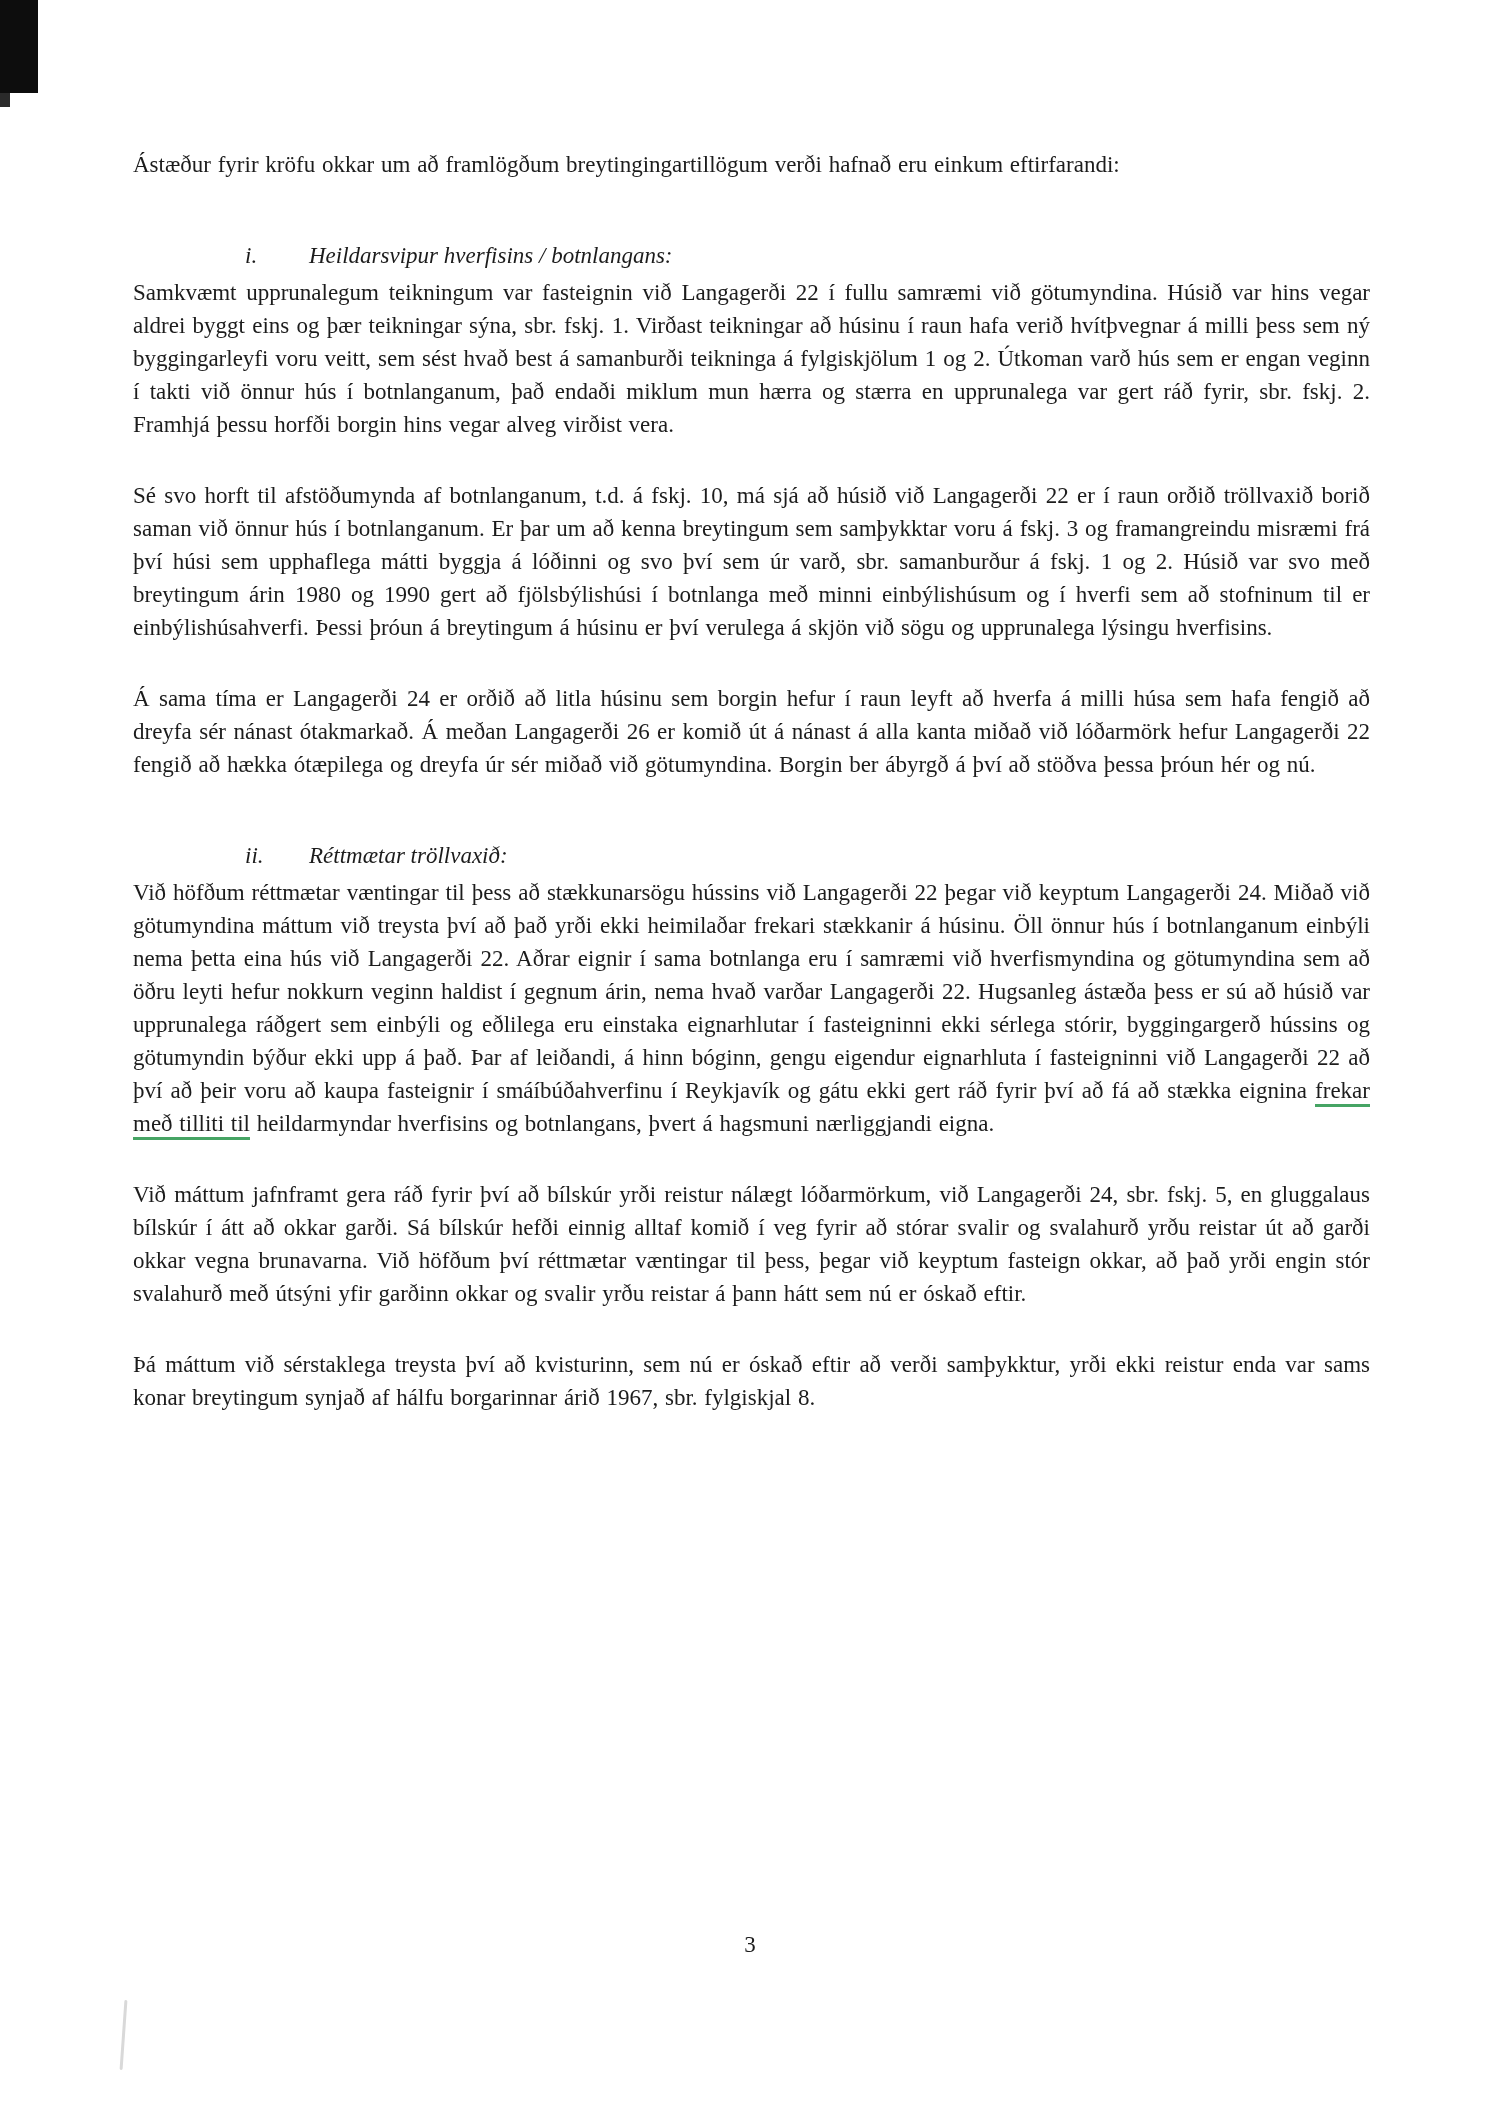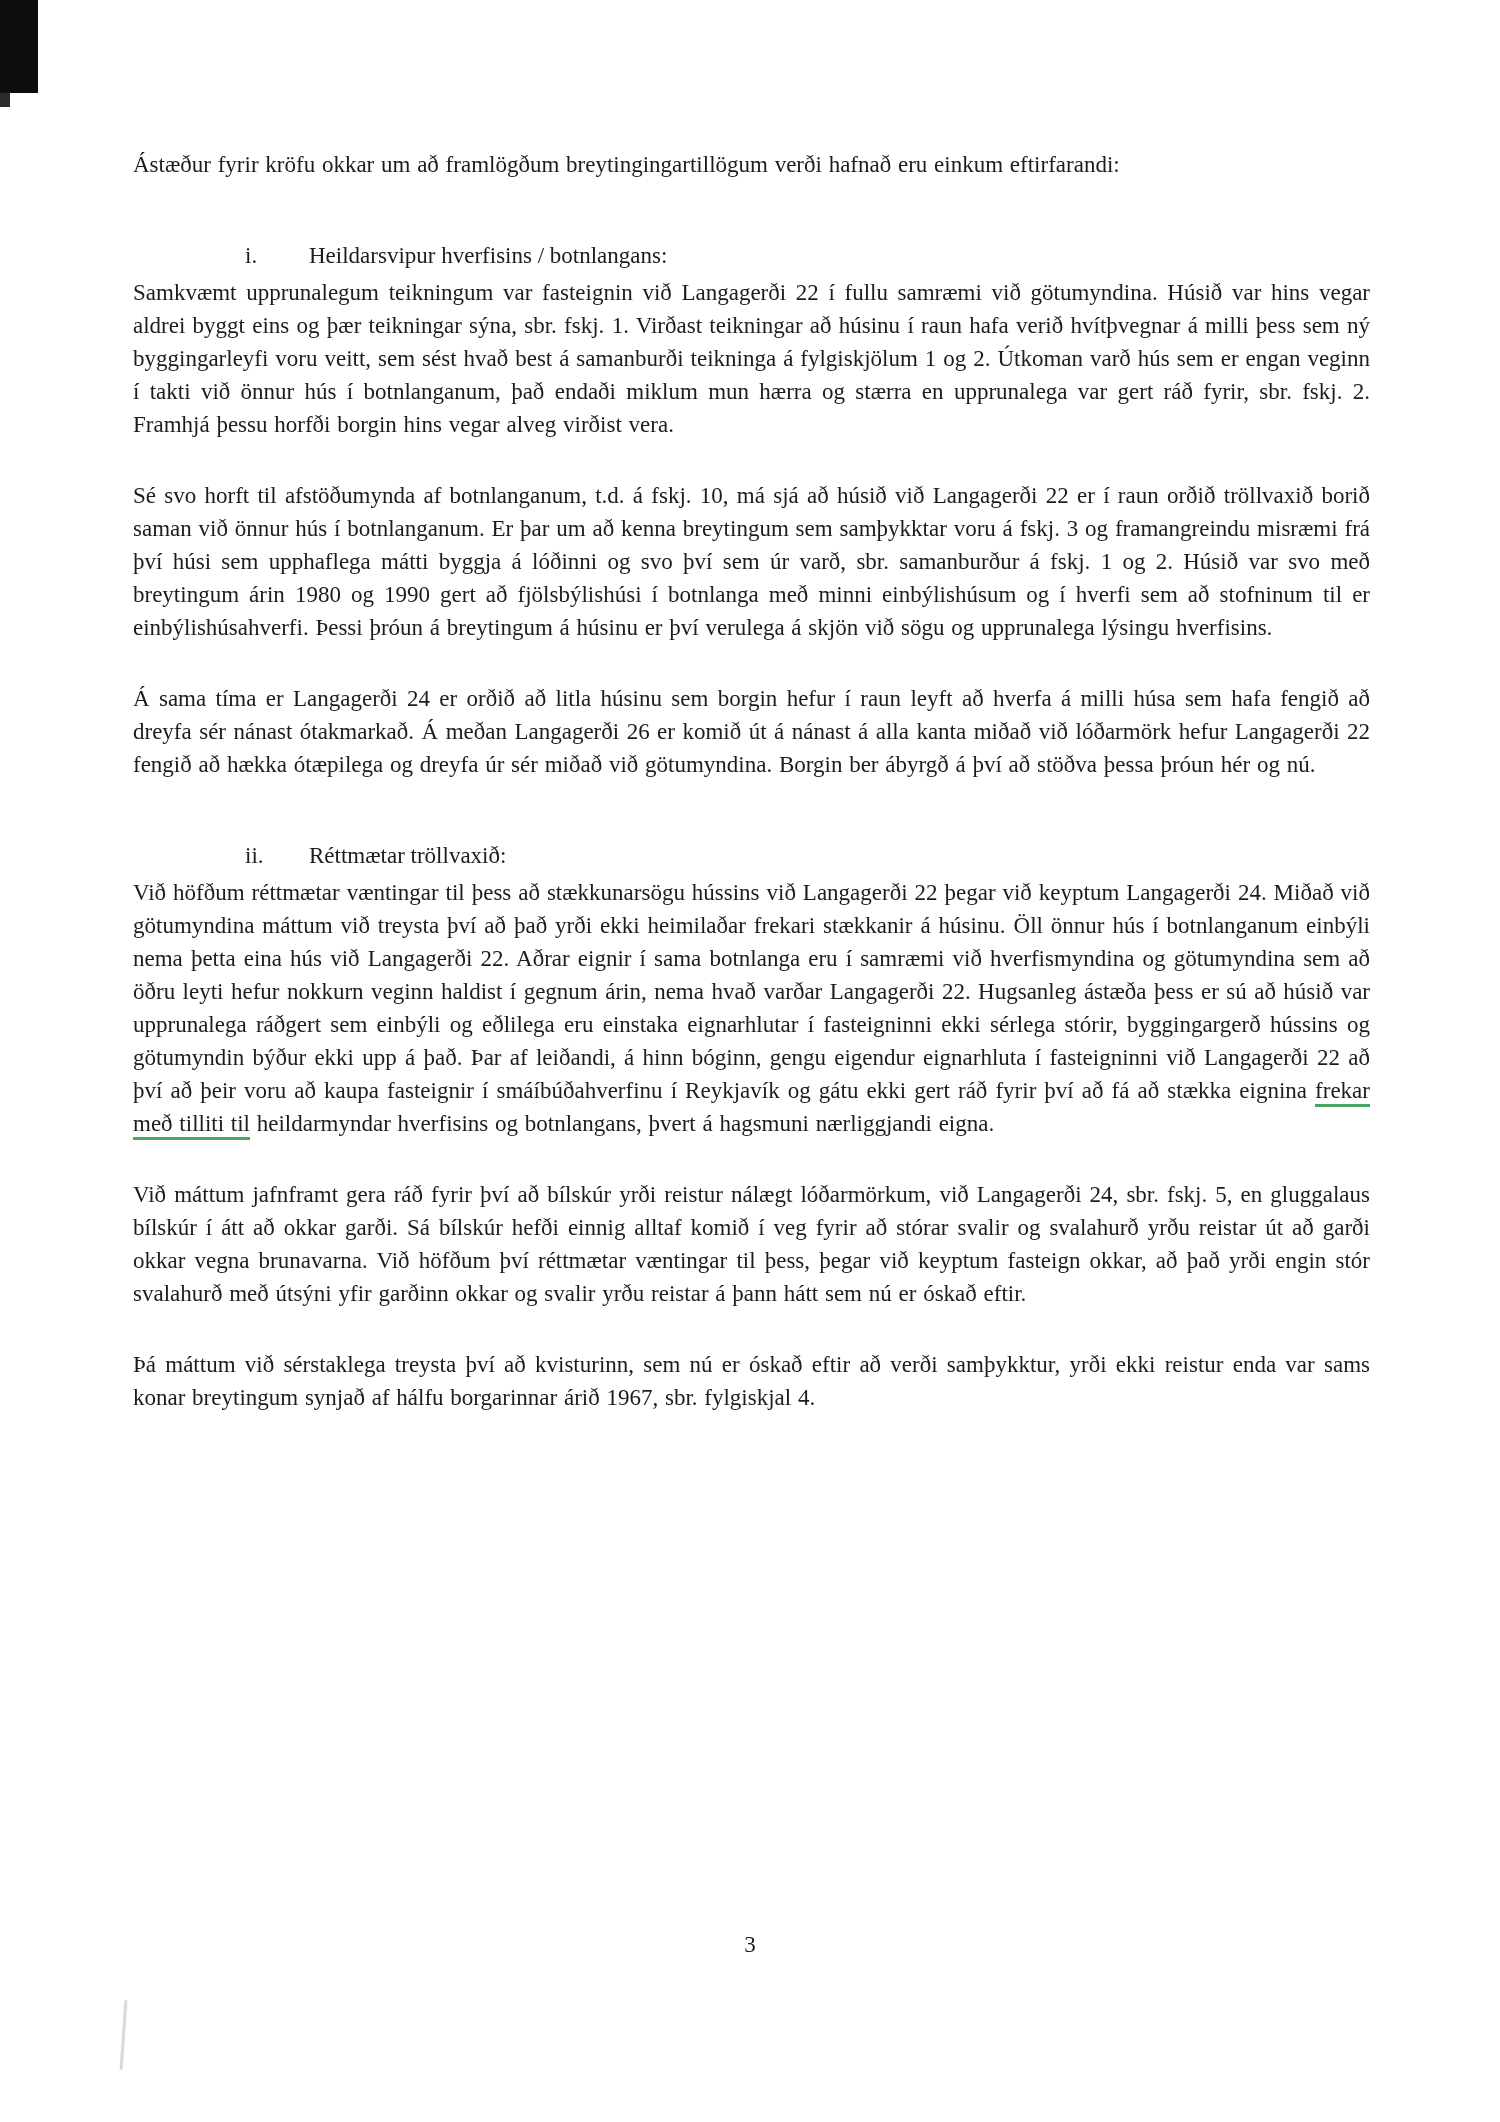--- a/index.html
+++ b/index.html
@@ -56,20 +56,21 @@
     font-size: 23px;
     line-height: 33px;
     text-align: justify;
     word-spacing: 1px;
   }
   .heading {
     margin: 58px 0 0 0;
     padding-left: 112px;
     font-size: 23px;
     line-height: 33px;
+    font-style: italic;
   }
   .heading .marker {
     display: inline-block;
     width: 64px;
   }
   .after-heading {
     margin-top: 4px;
   }
   .underline-green {
     border-bottom: 3px solid var(--underline_green, #46a464);
@@ -108,19 +109,19 @@
     <p class="para">Á sama tíma er Langagerði 24 er orðið að litla húsinu sem borgin hefur í raun leyft að hverfa á milli húsa sem hafa fengið að dreyfa sér nánast ótakmarkað. Á meðan Langagerði 26 er komið út á nánast á alla kanta miðað við lóðarmörk hefur Langagerði 22 fengið að hækka ótæpilega og dreyfa úr sér miðað við götumyndina. Borgin ber ábyrgð á því að stöðva þessa þróun hér og nú.</p>
 
     <p class="heading">
       <span class="marker">ii.</span><span>Réttmætar tröllvaxið:</span>
     </p>
 
     <p class="para after-heading"><span>Við höfðum réttmætar væntingar til þess að stækkunarsögu hússins við Langagerði 22 þegar við keyptum Langagerði 24. Miðað við götumyndina máttum við treysta því að það yrði ekki heimilaðar frekari stækkanir á húsinu. Öll önnur hús í botnlanganum einbýli nema þetta eina hús við Langagerði 22. Aðrar eignir í sama botnlanga eru í samræmi við hverfismyndina og götumyndina sem að öðru leyti hefur nokkurn veginn haldist í gegnum árin, nema hvað varðar Langagerði 22. Hugsanleg ástæða þess er sú að húsið var upprunalega ráðgert sem einbýli og eðlilega eru einstaka eignarhlutar í fasteigninni ekki sérlega stórir, byggingargerð hússins og götumyndin býður ekki upp á það. Þar af leiðandi, á hinn bóginn, gengu eigendur eignarhluta í fasteigninni við Langagerði 22 að því að þeir voru að kaupa fasteignir í smáíbúðahverfinu í Reykjavík og gátu ekki gert ráð fyrir því að fá að stækka eignina </span><span class="underline-green">frekar með tilliti til</span><span> heildarmyndar hverfisins og botnlangans, þvert á hagsmuni nærliggjandi eigna.</span></p>
 
     <p class="para">Við máttum jafnframt gera ráð fyrir því að bílskúr yrði reistur nálægt lóðarmörkum, við Langagerði 24, sbr. fskj. 5, en gluggalaus bílskúr í átt að okkar garði. Sá bílskúr hefði einnig alltaf komið í veg fyrir að stórar svalir og svalahurð yrðu reistar út að garði okkar vegna brunavarna. Við höfðum því réttmætar væntingar til þess, þegar við keyptum fasteign okkar, að það yrði engin stór svalahurð með útsýni yfir garðinn okkar og svalir yrðu reistar á þann hátt sem nú er óskað eftir.</p>
 
-    <p class="para">Þá máttum við sérstaklega treysta því að kvisturinn, sem nú er óskað eftir að verði samþykktur, yrði ekki reistur enda var sams konar breytingum synjað af hálfu borgarinnar árið 1967, sbr. fylgiskjal 4.</p>
+    <p class="para">Þá máttum við sérstaklega treysta því að kvisturinn, sem nú er óskað eftir að verði samþykktur, yrði ekki reistur enda var sams konar breytingum synjað af hálfu borgarinnar árið 1967, sbr. fylgiskjal 8.</p>
 
   </div>
 
   <div class="page-number">3</div>
 
 </div>
 
 </body></html>

